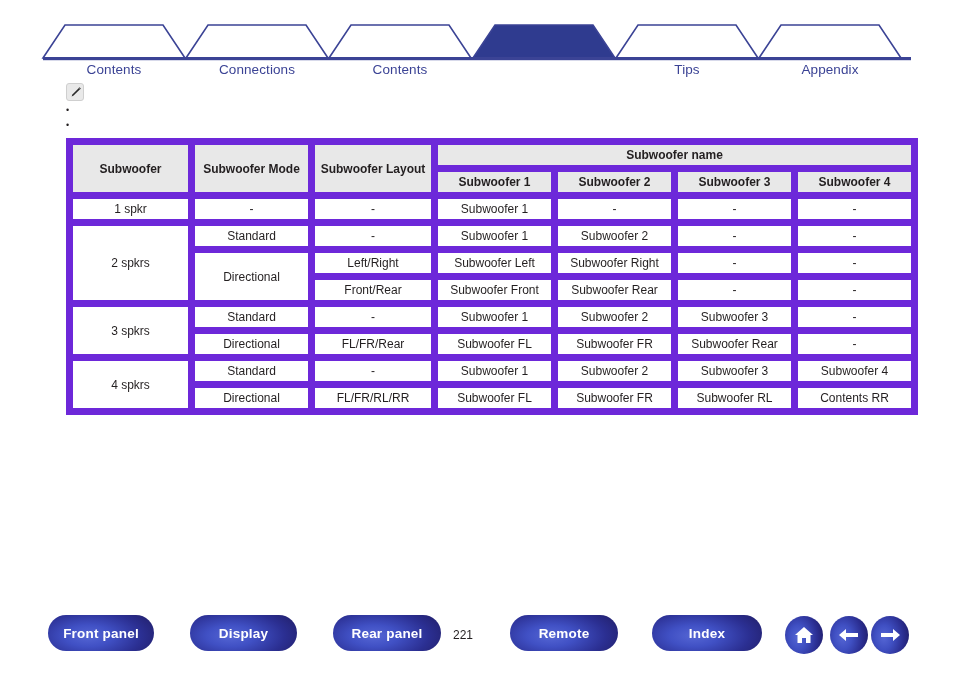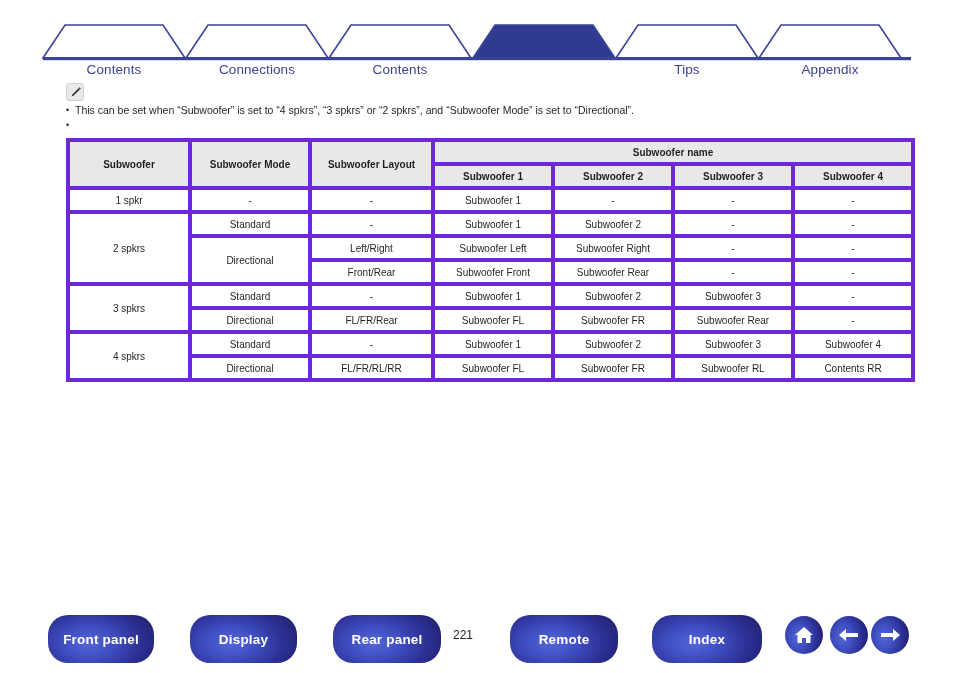--- a/index.html
+++ b/index.html
@@ -91,22 +91,22 @@
     top: 138px;
     width: 845px;
   }
   table.spec {
     border-collapse: collapse;
     width: 845px;
     table-layout: fixed;
   }
   table.spec th,
   table.spec td {
-    border: 4px solid #6d28d9;
-    font-size: 10px;
+    border: 7px solid #6d28d9;
+    font-size: 12px;
     text-align: center;
     color: #231f20;
     padding: 0;
     height: 20px;
     font-weight: normal;
     white-space: nowrap;
   }
   table.spec th {
     background: #e8e8e8;
     font-weight: bold;
@@ -123,21 +123,21 @@
   .footer {
     position: absolute;
     left: 0;
     top: 615px;
     width: 954px;
     height: 48px;
   }
   .pill {
     position: absolute;
     top: 0;
-    height: 48px;
+    height: 36px;
     border-radius: 20px;
     background: radial-gradient(ellipse 70% 95% at 38% 58%, #5566d4 0%, #4050c4 32%, #2b2f92 72%, #23216f 100%);
     color: #ffffff;
     font-size: 13.5px;
     font-weight: bold;
     display: flex;
     align-items: center;
     justify-content: center;
     box-sizing: border-box;
     letter-spacing: 0.2px;
@@ -191,21 +191,20 @@
 <div class="note-icon">
   <svg width="13" height="13" viewBox="0 0 13 13">
     <path d="M10.6 1.2 L11.8 2.4 L4.6 9.6 L2.6 10.4 L3.4 8.4 Z" fill="#2a2a2a"></path>
     <path d="M9.9 1.9 L11.1 3.1" stroke="#888" stroke-width="0.7"></path>
   </svg>
 </div>
 
 <div class="bullets">
   <div class="bullet-row">
     <span class="bullet-dot">•</span>
-    <span>This can be set when “Subwoofer” is set to “4 spkrs”, “3 spkrs” or “2 spkrs”, and “Subwoofer Mode” is set to “Directional”.</span>
   </div>
   <div class="bullet-row">
     <span class="bullet-dot">•</span>
   </div>
 </div>
 
 <div class="tbl-wrap">
   <table class="spec">
     <colgroup>
       <col class="col-a">

